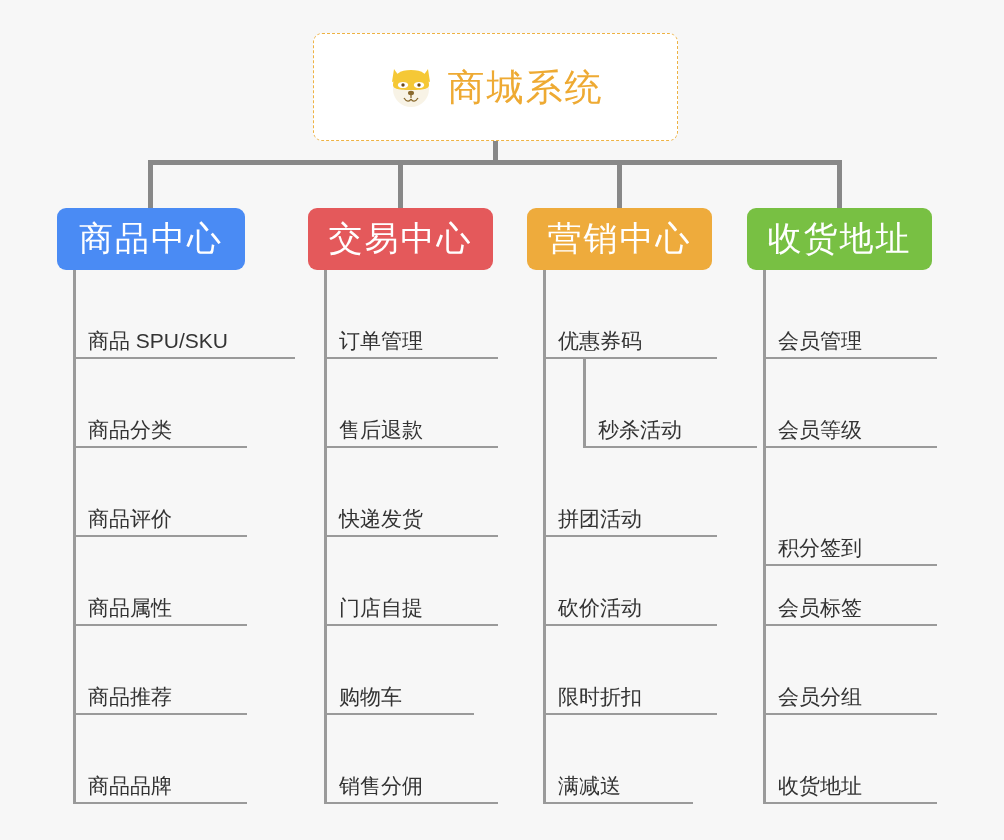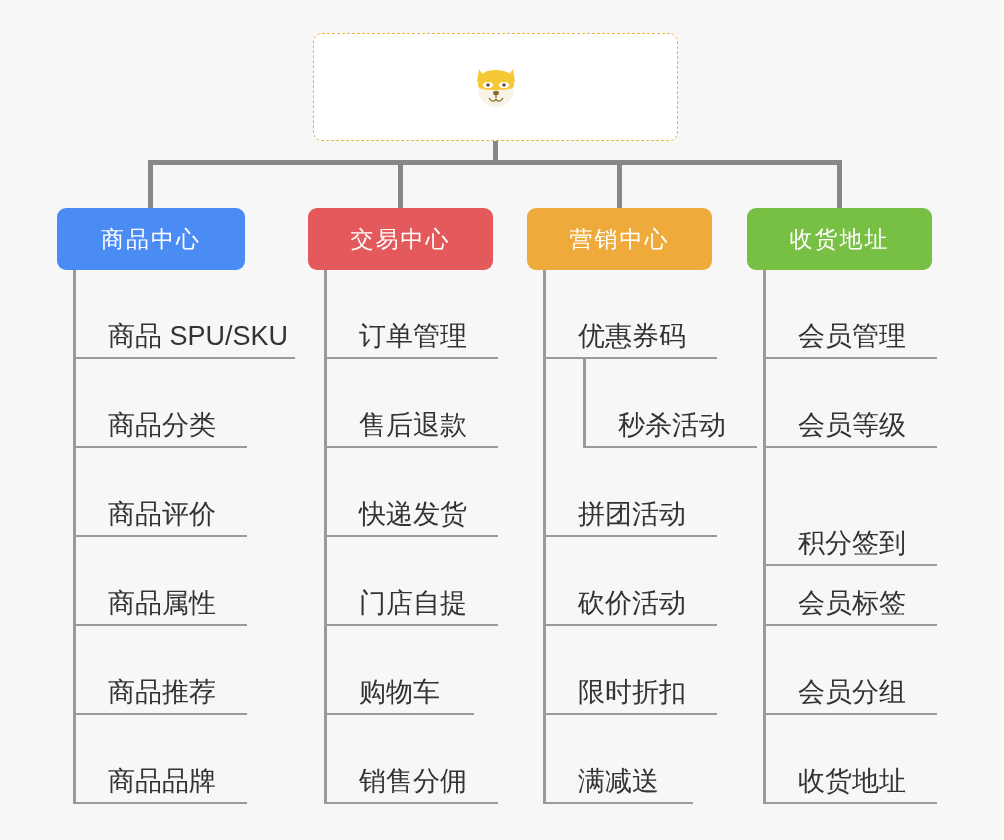--- a/index.html
+++ b/index.html
@@ -66,21 +66,21 @@
   .cat-box {
     position: absolute;
     top: 0;
     left: 0;
     height: 62px;
     border-radius: 9px;
     display: flex;
     align-items: center;
     justify-content: center;
     color: #ffffff;
-    font-size: 23px;
+    font-size: 34px;
     letter-spacing: 2px;
     white-space: nowrap;
     box-sizing: border-box;
   }
   
   .leaf-trunk {
     position: absolute;
     left: 16px;
     top: 62px;
     width: 3px;
@@ -91,24 +91,24 @@
     left: 16px;
     box-sizing: border-box;
     border-left: 3px solid #9a9a9a;
     border-bottom: 2px solid #9a9a9a;
     height: 89px;
     display: flex;
     align-items: flex-end;
     justify-content: flex-start;
   }
   .leaf-label {
-    font-size: 27px;
+    font-size: 21px;
     color: #333333;
     white-space: nowrap;
-    padding: 0 16px 5px 32px;
+    padding: 0 16px 5px 12px;
     line-height: 1.1;
   }
 </style>
 </head>
 <body>
 
 <div id="stage">
 
   <div id="root-node">
     <svg class="dog-icon" viewBox="0 0 46 42" aria-hidden="true">
@@ -118,20 +118,21 @@
       <path d="M5 19 C5 8, 12 4, 23 4 C34 4, 41 8, 41 19 C41 22, 38 24, 23 24 C8 24, 5 22, 5 19 Z" fill="#f5c836"></path>
       <ellipse cx="15" cy="19" rx="5.2" ry="3.1" fill="#ffffff"></ellipse>
       <ellipse cx="31" cy="19" rx="5.2" ry="3.1" fill="#ffffff"></ellipse>
       <ellipse cx="15" cy="19" rx="1.7" ry="1.7" fill="#6b4a17"></ellipse>
       <ellipse cx="31" cy="19" rx="1.7" ry="1.7" fill="#6b4a17"></ellipse>
       <ellipse cx="23" cy="27" rx="3" ry="2.2" fill="#8a6a2f"></ellipse>
       <path d="M23 29 L23 32" stroke="#8a6a2f" stroke-width="1.3" fill="none"></path>
       <path d="M16 32 C18.5 36, 21.5 36, 23 33" stroke="#8a6a2f" stroke-width="1.3" fill="none"></path>
       <path d="M30 32 C27.5 36, 24.5 36, 23 33" stroke="#8a6a2f" stroke-width="1.3" fill="none"></path>
     </svg>
+    <span class="root-title">商城系统</span>
   </div>
 
   <div class="conn conn-v" style="left:493px; top:141px; width:5px; height:23px;"></div>
   <div class="conn conn-h" style="left:148px; top:160px; width:694px; height:5px;"></div>
   <div class="conn conn-v" style="left:148px; top:160px; width:5px; height:48px;"></div>
   <div class="conn conn-v" style="left:398px; top:160px; width:5px; height:48px;"></div>
   <div class="conn conn-v" style="left:617px; top:160px; width:5px; height:48px;"></div>
   <div class="conn conn-v" style="left:837px; top:160px; width:5px; height:48px;"></div>
 
   <div class="column" style="left:57px; width:260px;">

